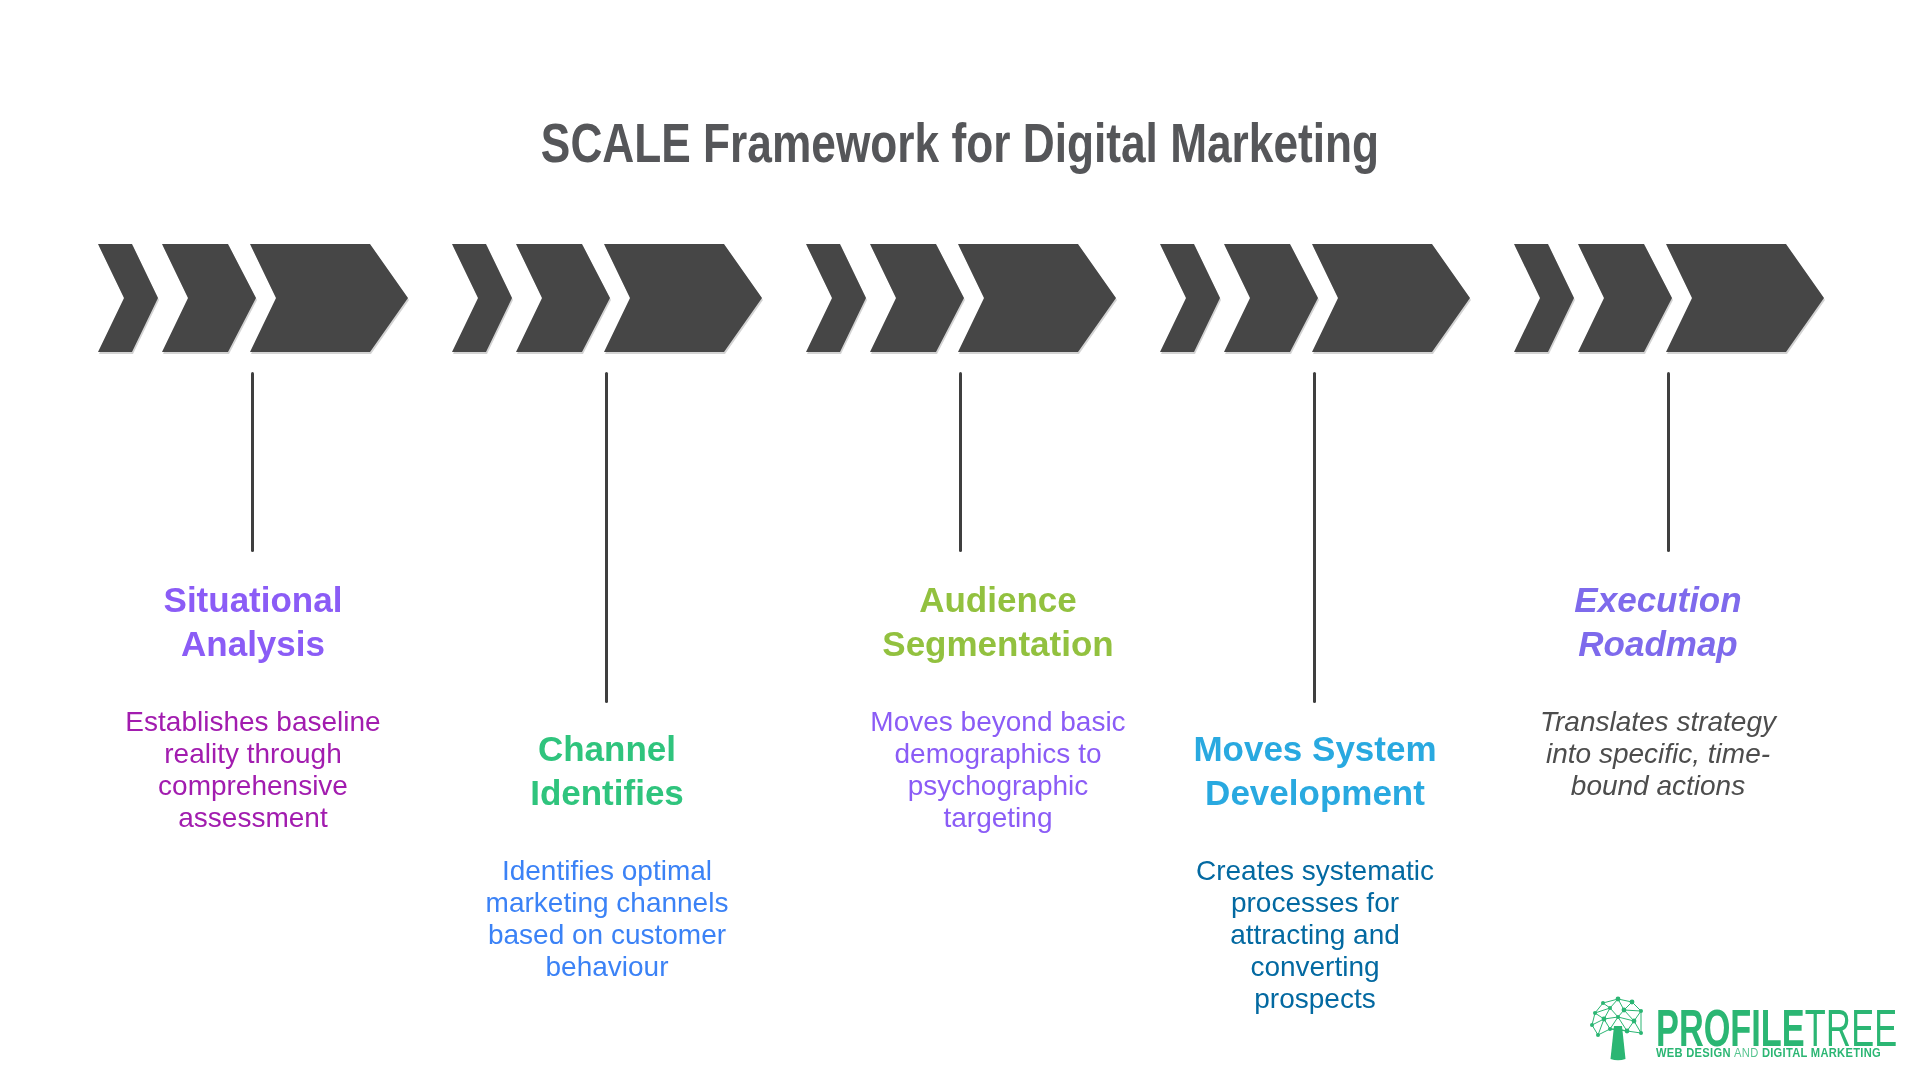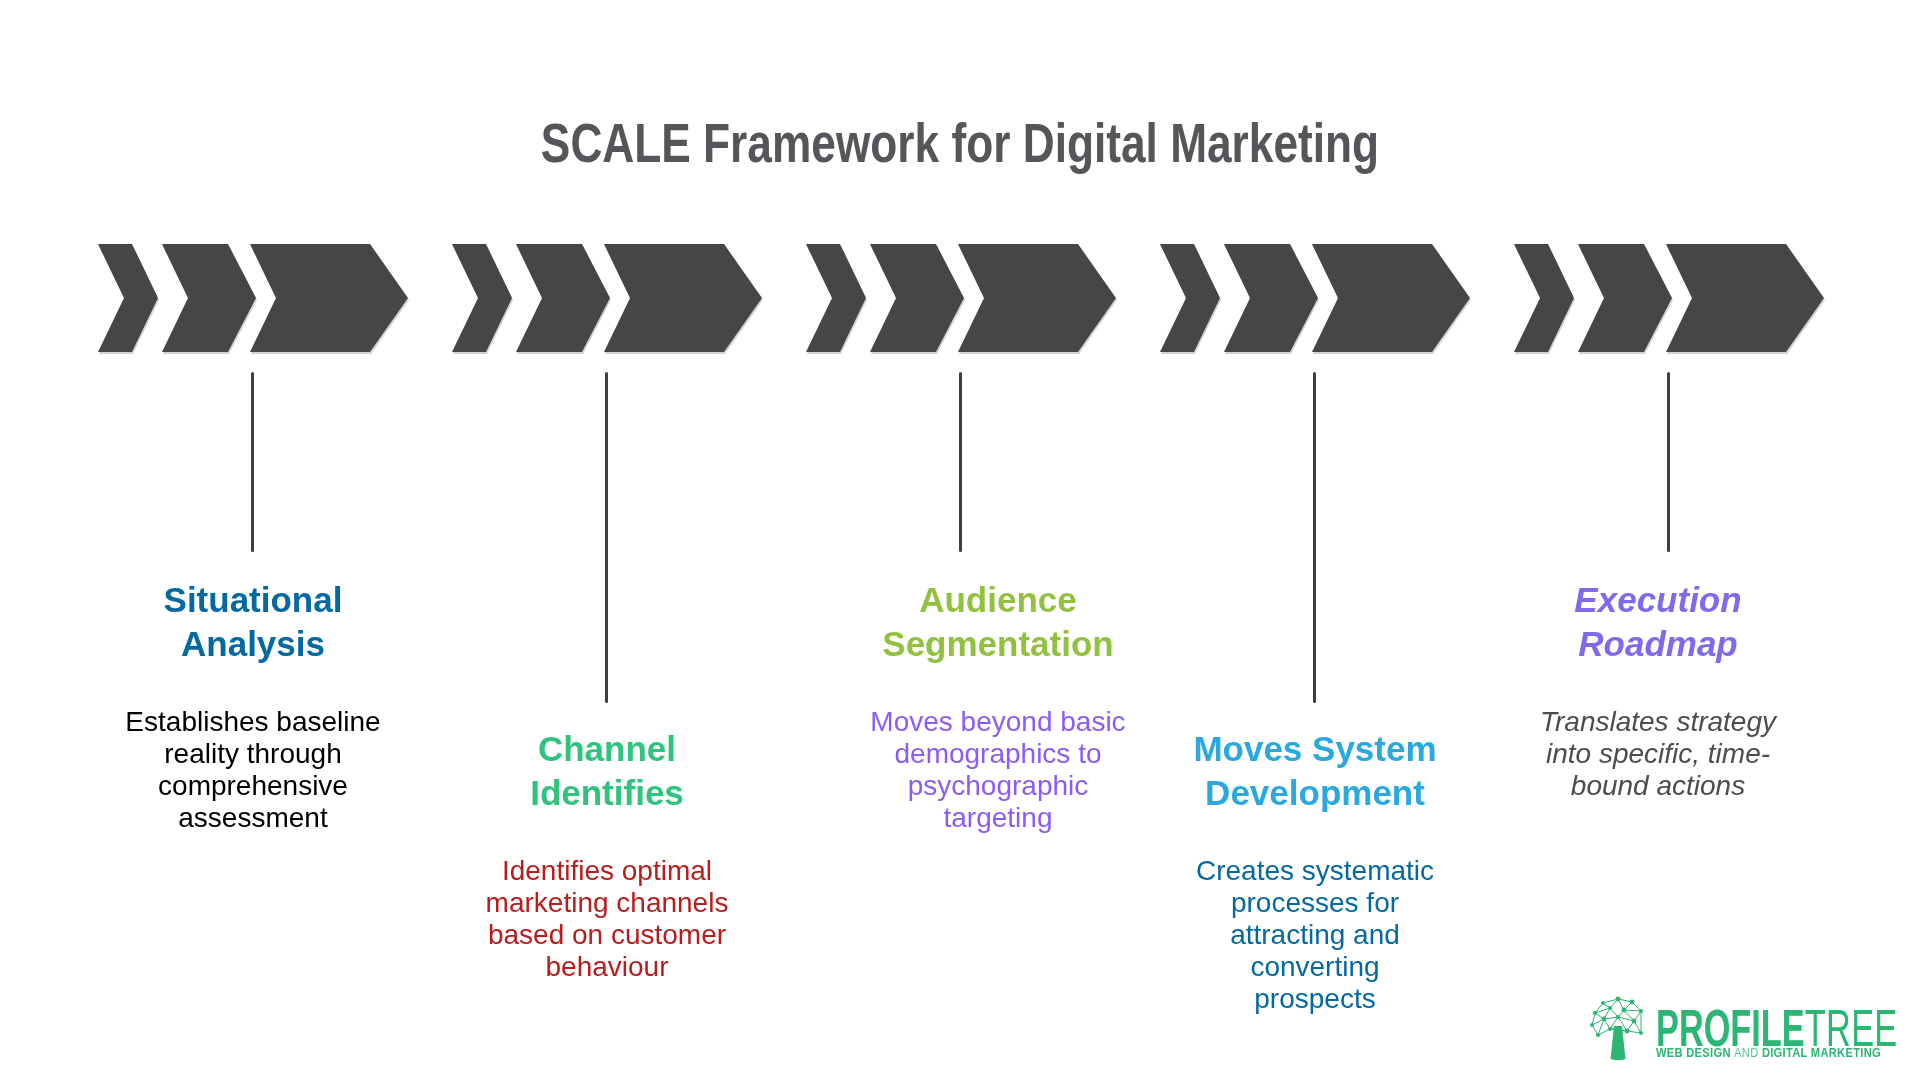--- a/index.html
+++ b/index.html
@@ -105,31 +105,31 @@
     </svg>
   </div>
 
   <div class="connector c0" style="background: rgb(63, 63, 63);"></div>
   <div class="connector c1 long" style="background: rgb(63, 63, 63);"></div>
   <div class="connector c2" style="background: rgb(63, 63, 63);"></div>
   <div class="connector c3 long" style="background: rgb(63, 63, 63);"></div>
   <div class="connector c4" style="background: rgb(63, 63, 63);"></div>
 
   <div class="stage-col pos-a x0">
-    <div class="stage-title" style="color: #0369a1;">Situational
+    <div class="stage-title" style="color: #8b5cf6;">Situational
 Analysis</div>
-    <div class="stage-desc" style="color: #000000;">Establishes baseline
+    <div class="stage-desc" style="color: #a21caf;">Establishes baseline
 reality through
 comprehensive
 assessment</div>
   </div>
   <div class="stage-col pos-b x1">
     <div class="stage-title" style="color: rgb(47, 196, 125);">Channel
 Identifies</div>
-    <div class="stage-desc" style="color: #b91c1c;">Identifies optimal
+    <div class="stage-desc" style="color: #3b82f6;">Identifies optimal
 marketing channels
 based on customer
 behaviour</div>
   </div>
   <div class="stage-col pos-a x2">
     <div class="stage-title" style="color: rgb(146, 193, 63);">Audience
 Segmentation</div>
     <div class="stage-desc" style="color: #8b5cf6;">Moves beyond basic
 demographics to
 psychographic

